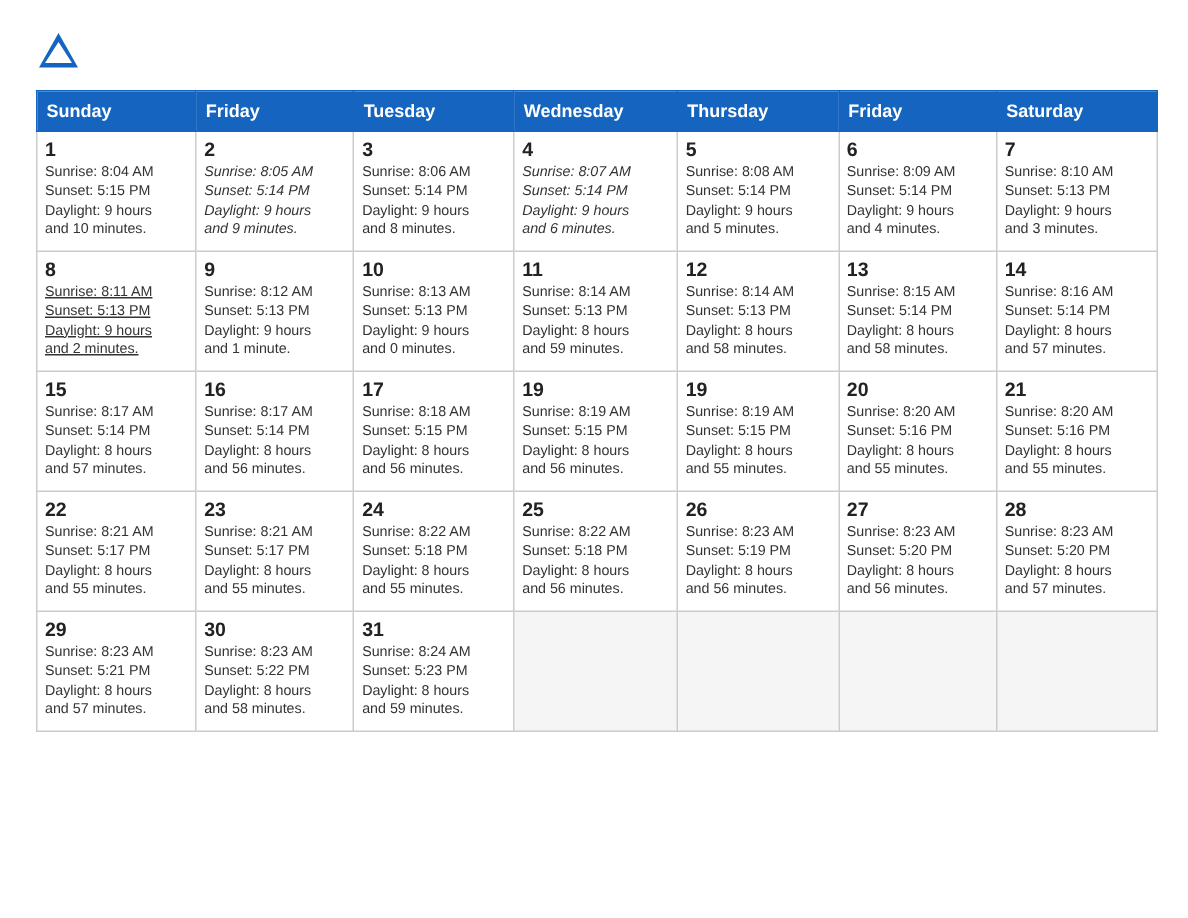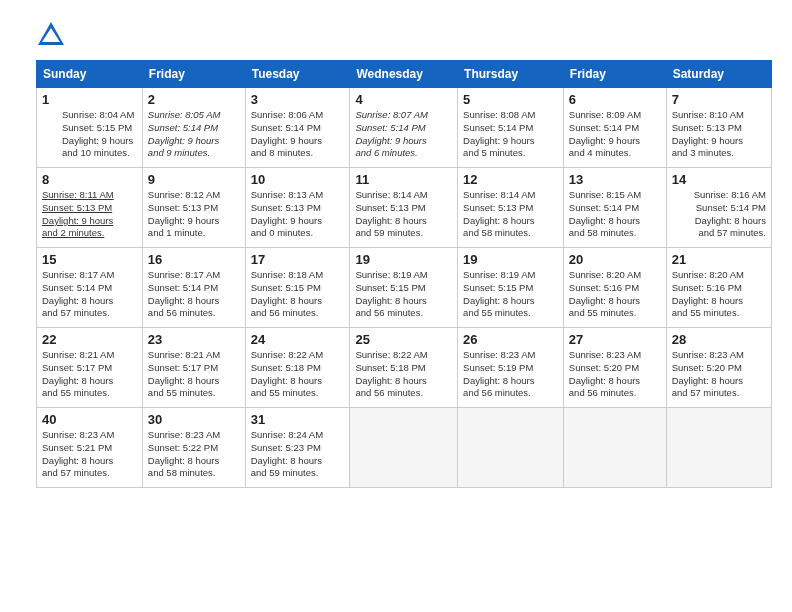--- a/index.html
+++ b/index.html
@@ -6,21 +6,21 @@
     body {
       font-family: Arial, sans-serif;
       background: #fff;
       width: 792px;
       height: 612px;
       overflow: hidden;
     }
     .page {
       width: 792px;
       min-height: 612px;
-      padding: 20px 20px 10px 36px;
+      padding: 20px 20px 10px 24px;
       background: #fff;
     }
     .header {
       display: flex;
       justify-content: space-between;
       align-items: flex-start;
       margin-bottom: 10px;
     }
     .logo {
       display: flex;
@@ -120,21 +120,21 @@
           <th>Wednesday</th>
           <th>Thursday</th>
           <th>Friday</th>
           <th>Saturday</th>
         </tr>
     </thead>
     <tbody id="calendar-body">
     <tr>
           <td>
             <span class="day-number">1</span>
-            <div class="day-info" style="white-space: pre-line; margin-left: 20px;">Sunrise: 8:04 AM
+            <div class="day-info" style="white-space: pre-line;">Sunrise: 8:04 AM
 Sunset: 5:15 PM
 Daylight: 9 hours
 and 10 minutes.</div>
           </td>
           <td>
             <span class="day-number">2</span>
             <div class="day-info" style="white-space: pre-line; font-style: italic;">Sunrise: 8:05 AM
 Sunset: 5:14 PM
 Daylight: 9 hours
 and 9 minutes.</div>
@@ -213,21 +213,21 @@
           </td>
           <td>
             <span class="day-number">13</span>
             <div class="day-info" style="white-space: pre-line;">Sunrise: 8:15 AM
 Sunset: 5:14 PM
 Daylight: 8 hours
 and 58 minutes.</div>
           </td>
           <td>
             <span class="day-number">14</span>
-            <div class="day-info" style="white-space: pre-line; text-align: right;">Sunrise: 8:16 AM
+            <div class="day-info" style="white-space: pre-line;">Sunrise: 8:16 AM
 Sunset: 5:14 PM
 Daylight: 8 hours
 and 57 minutes.</div>
           </td>
         </tr>
         <tr>
           <td>
             <span class="day-number">15</span>
             <div class="day-info" style="white-space: pre-line;">Sunrise: 8:17 AM
 Sunset: 5:14 PM
@@ -323,21 +323,21 @@
           <td>
             <span class="day-number">28</span>
             <div class="day-info" style="white-space: pre-line;">Sunrise: 8:23 AM
 Sunset: 5:20 PM
 Daylight: 8 hours
 and 57 minutes.</div>
           </td>
         </tr>
         <tr>
           <td>
-            <span class="day-number">40</span>
+            <span class="day-number">29</span>
             <div class="day-info" style="white-space: pre-line;">Sunrise: 8:23 AM
 Sunset: 5:21 PM
 Daylight: 8 hours
 and 57 minutes.</div>
           </td>
           <td>
             <span class="day-number">30</span>
             <div class="day-info" style="white-space: pre-line;">Sunrise: 8:23 AM
 Sunset: 5:22 PM
 Daylight: 8 hours

